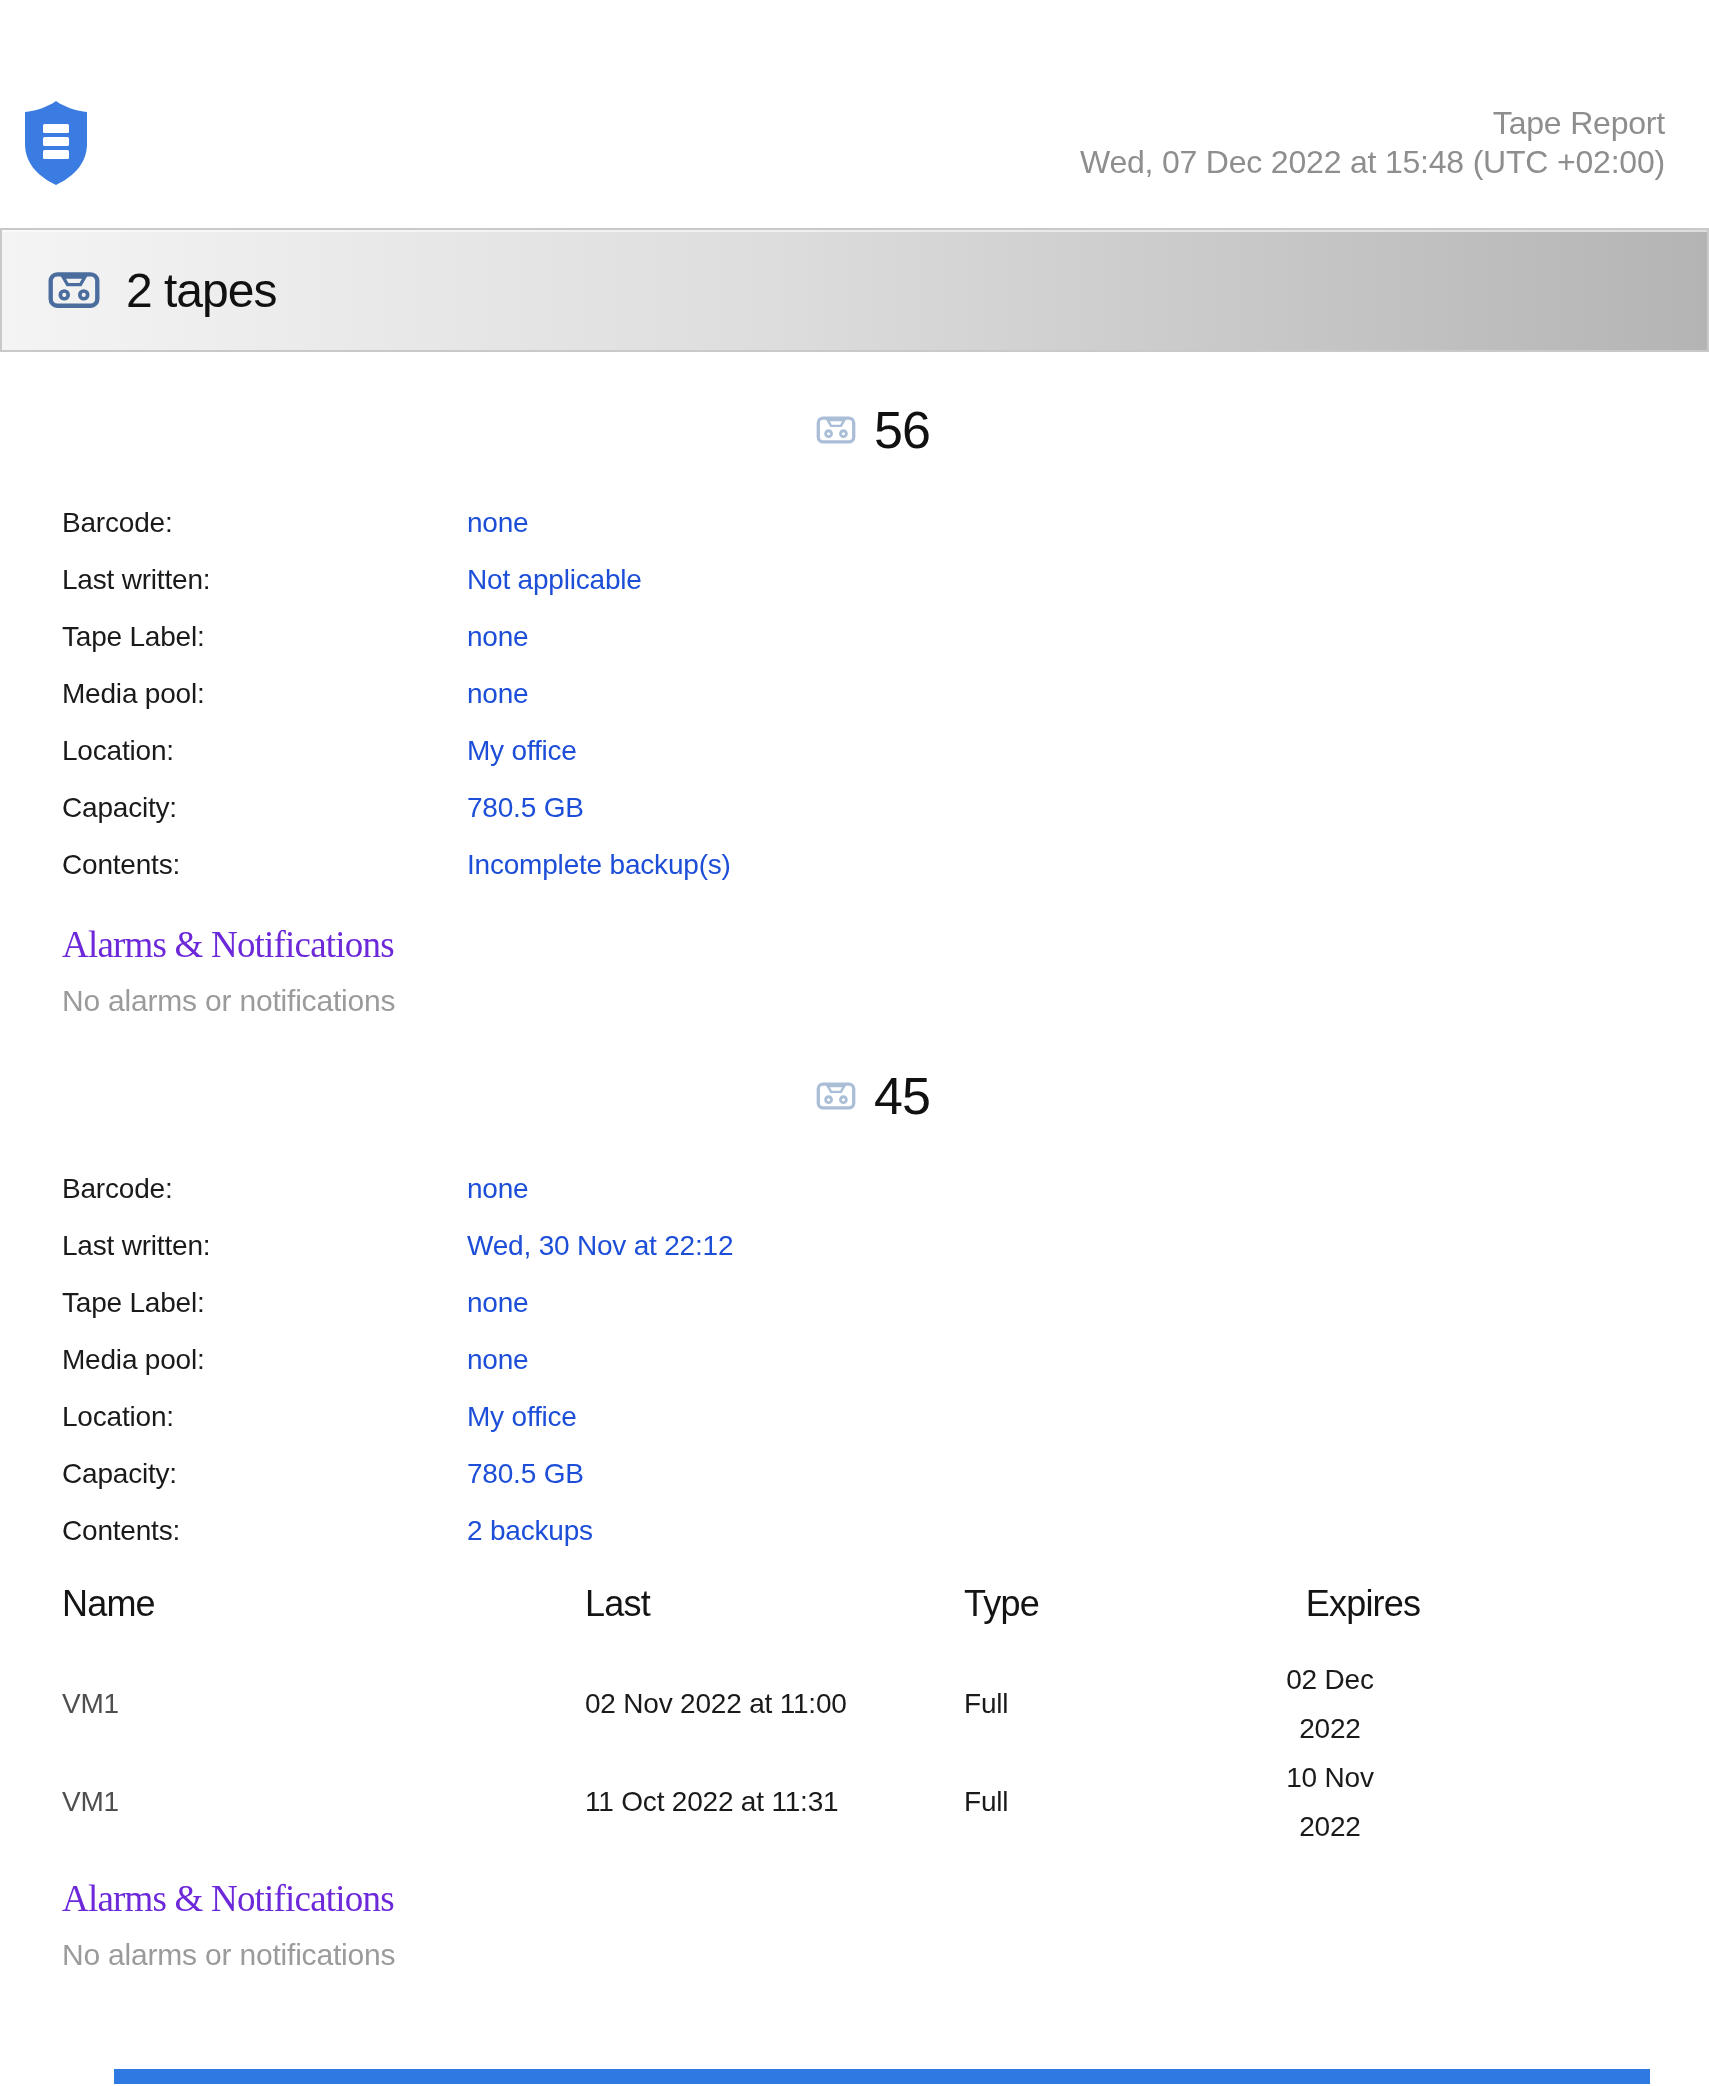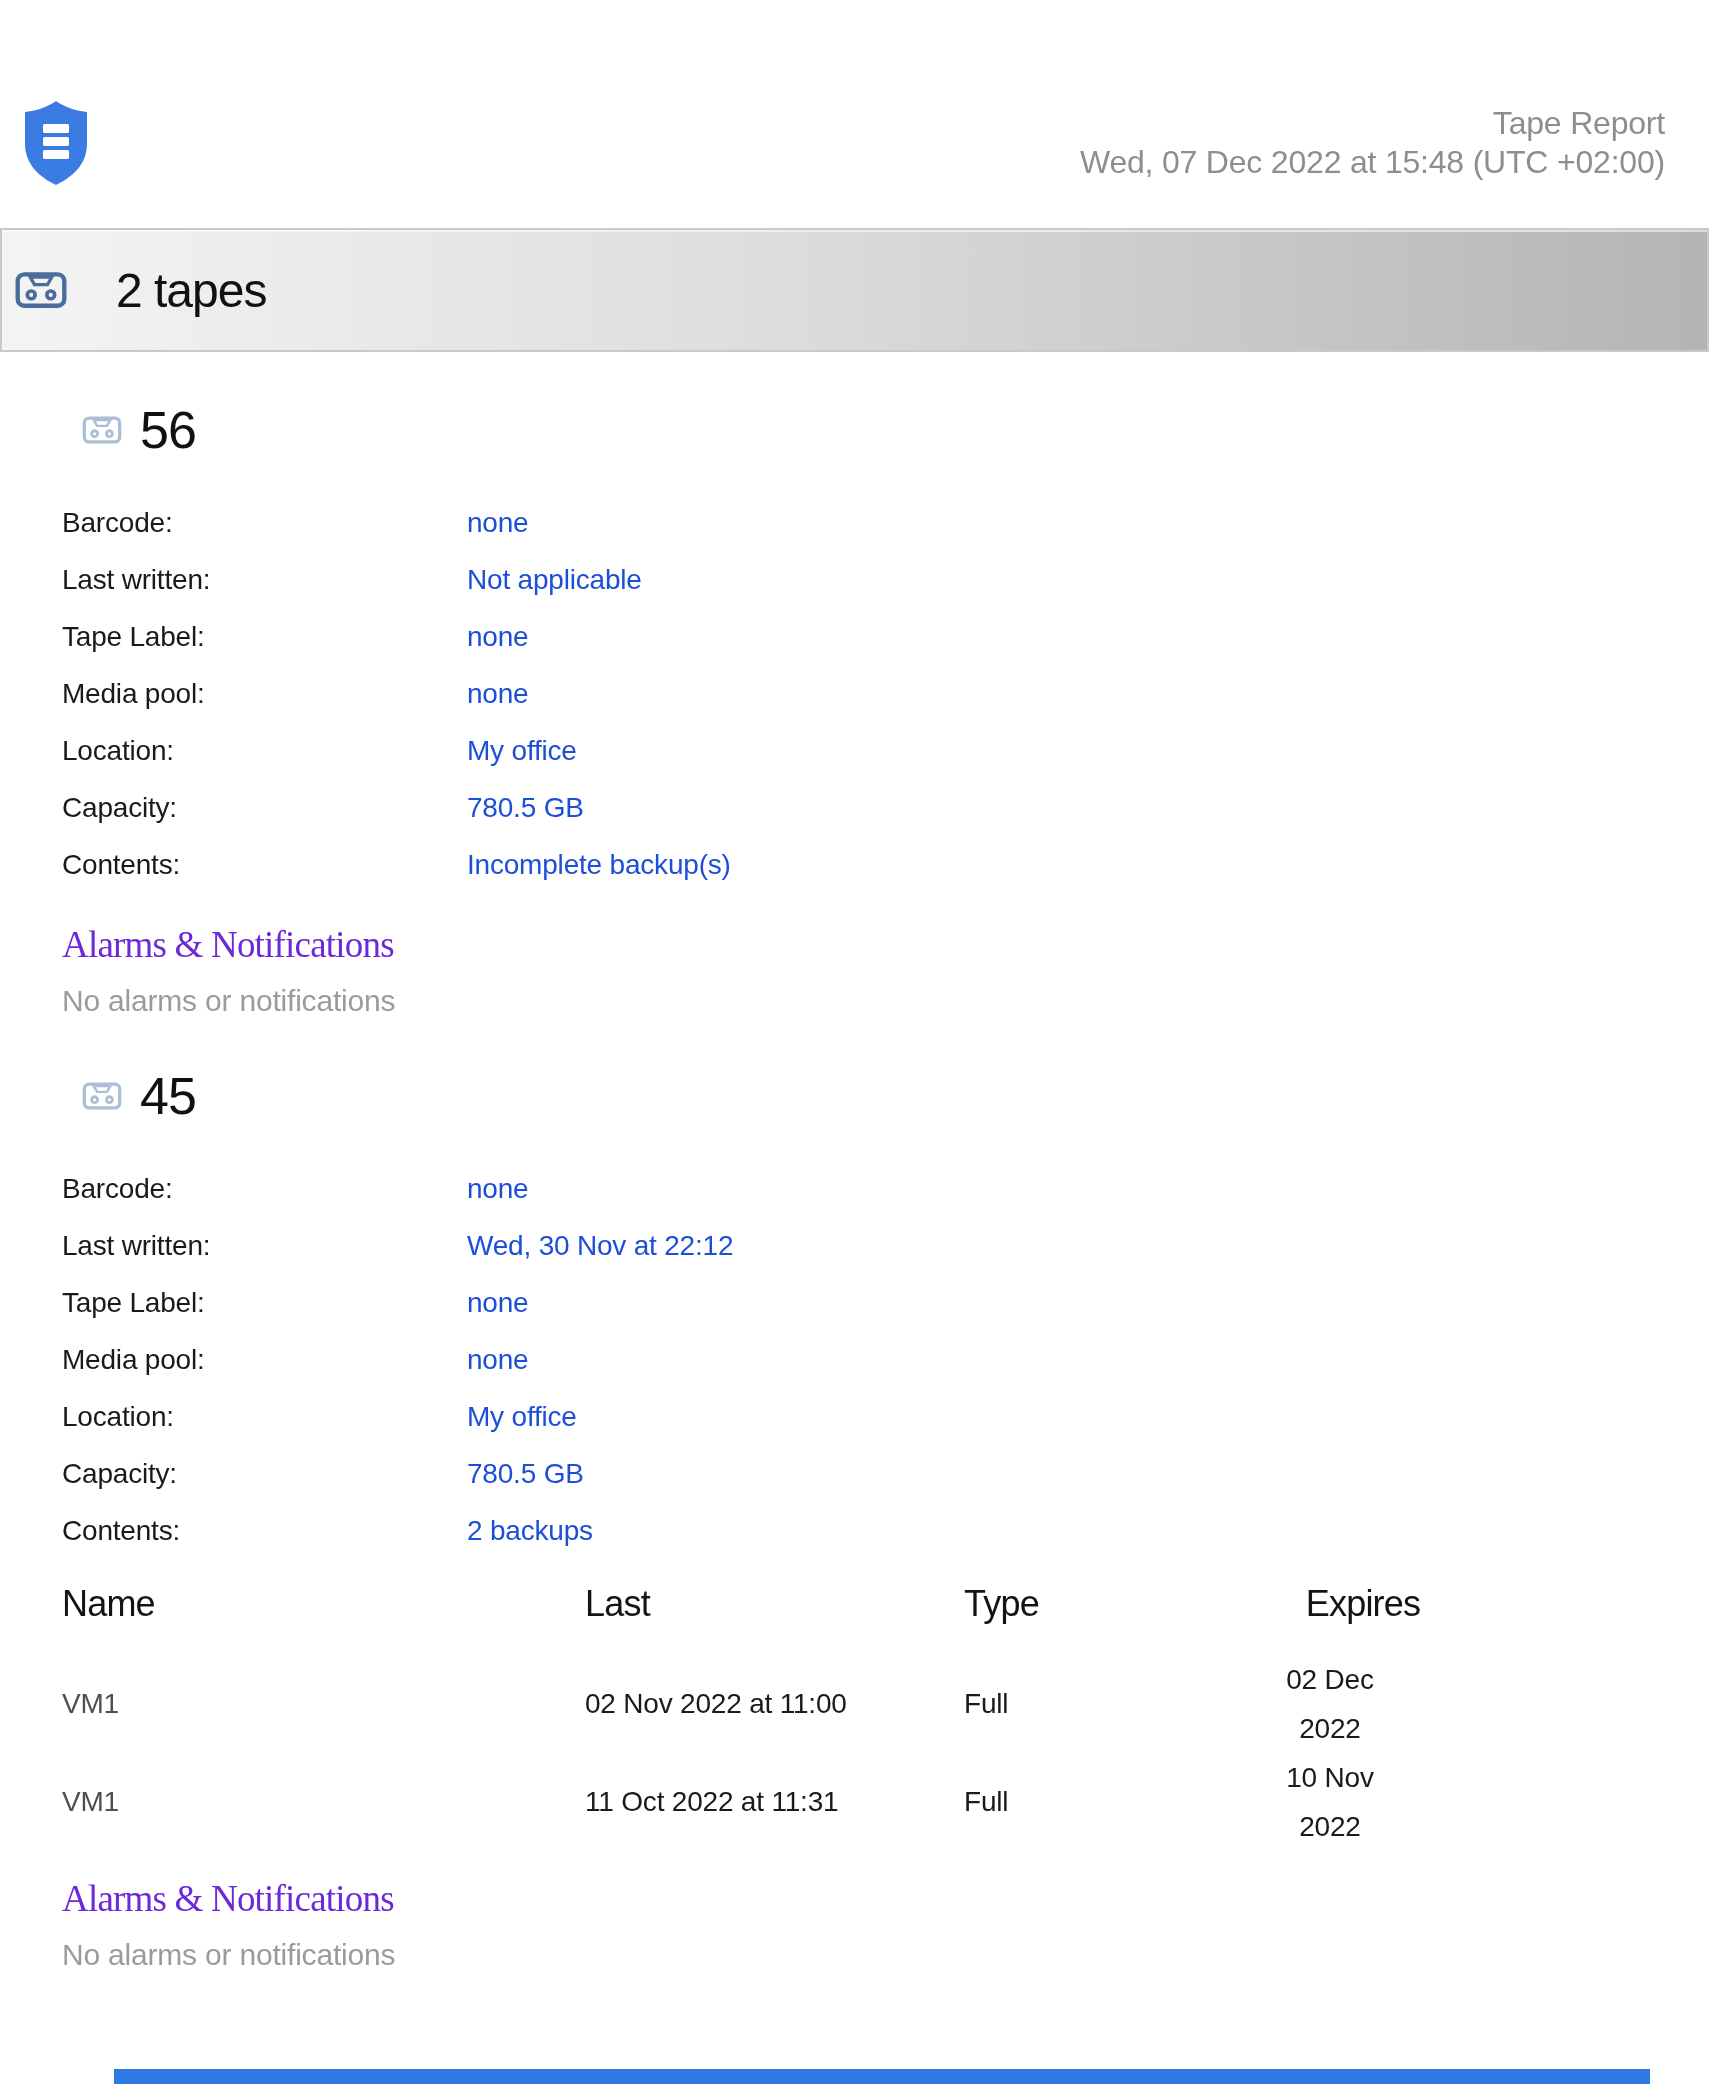--- a/index.html
+++ b/index.html
@@ -22,28 +22,27 @@
     color:var(--muted-text,#8e8e8e);
   }
   
   .summary-bar{
     box-sizing:border-box;
     height:124px;
     border:2px solid #c9c9c9;
     background:linear-gradient(90deg,var(--summary-bar-start,#f4f4f4) 0%,#dddddd 45%,var(--summary-bar-end,#b4b4b4) 100%);
     box-shadow:inset 0 2px 0 rgba(255,255,255,0.55);
     display:flex;align-items:center;
-    padding-left:13px;
-    gap:23px;
+    padding-left:46px;
   }
   .summary-bar .bar-icon{color:var(--tape-icon-strong,#4a6d9e);flex:0 0 auto;}
   .summary-label{font-size:48px;color:#111;margin-left:26px;letter-spacing:-1px;}
   
   .content{padding:0 45px 0 62px;}
-  .tape-head{display:flex;align-items:center;margin-top:50px;padding-left:20px;height:56px;}
+  .tape-head{display:flex;align-items:center;margin-top:50px;padding-left:20px;height:56px;justify-content:center;}
   .tape-head .sec-icon{color:var(--tape-icon-light,#abbed8);flex:0 0 auto;}
   .tape-name{font-size:52px;color:#111;margin-left:18px;letter-spacing:-1px;}
   .fields{margin-top:36px;}
   .field-row{display:flex;align-items:center;height:57px;font-size:28px;}
   .field-label{width:405px;flex:0 0 auto;color:#1a1a1a;}
   .field-value{color:#1d4ed8;text-align:center;}
   .alarms-heading{margin-top:30px;font-size:37px;color:#6d28d9;letter-spacing:-0.8px;font-family:Liberation Serif, serif;}
   .alarms-msg{margin-top:18px;font-size:30px;color:#9b9b9b;}
   .alarms-heading.second{margin-top:26px;}
   

